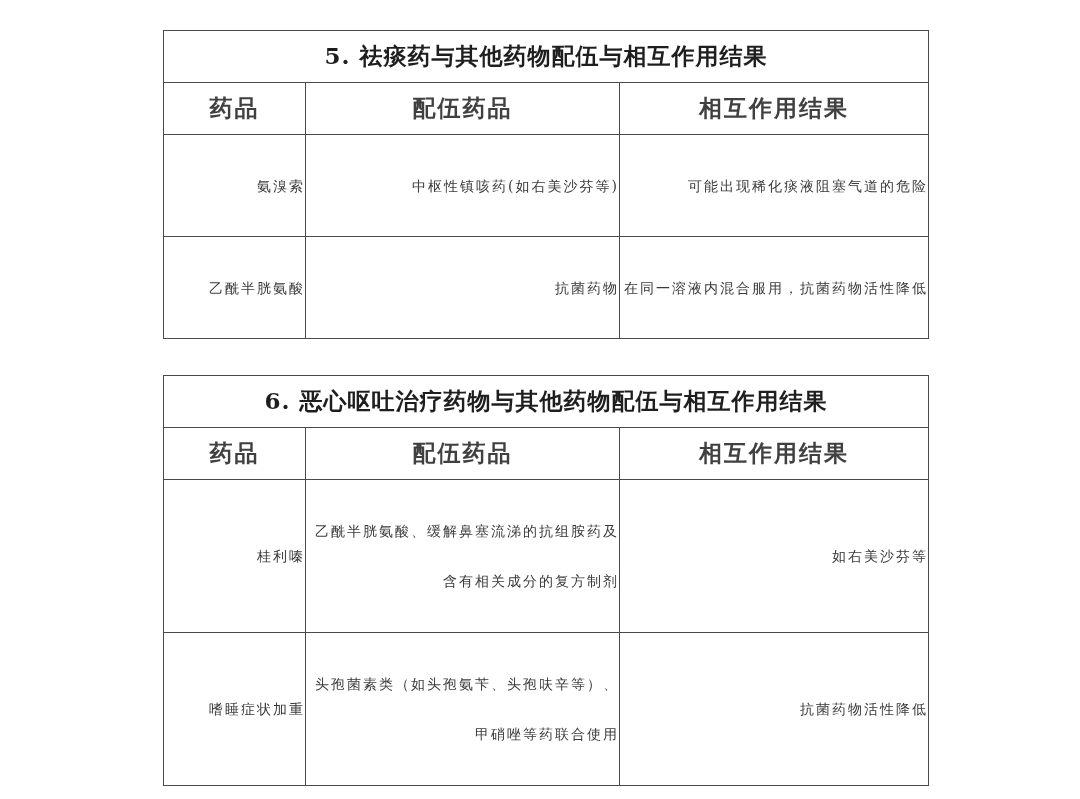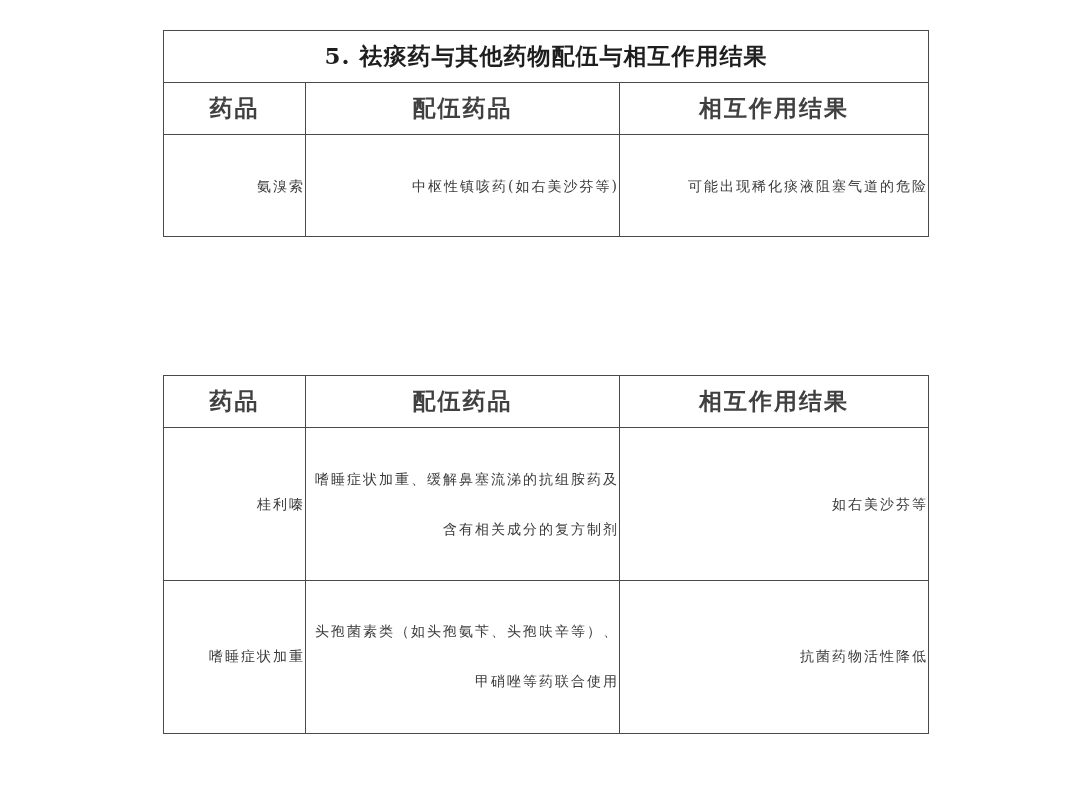--- a/index.html
+++ b/index.html
@@ -50,21 +50,21 @@
       text-align: right;
       letter-spacing: 2px;
       color: #3a3a3a;
       word-break: break-all;
     }
     #table-5 { top: 30px; }
     #table-6 { top: 375px; }
     .row-t5-1 td { height: 101px; }
     .row-t5-2 td { height: 101px; }
     .row-t6-1 td { height: 152px; }
-    .row-t6-2 td { height: 152px; font-family: Liberation Serif, serif; }
+    .row-t6-2 td { height: 152px; }
     col.c1 { width: 142px; }
     col.c2 { width: 314px; }
     col.c3 { width: 309px; }
   </style>
 </head>
 <body>
 
 <table class="drug-table" id="table-5">
   <colgroup>
       <col class="c1">
@@ -78,38 +78,46 @@
   <tr>
     <th class="col-head">药品</th>
     <th class="col-head">配伍药品</th>
     <th class="col-head">相互作用结果</th>
   </tr>
   <tr class="row-t5-1">
     <td class="body-cell">氨溴索</td>
     <td class="body-cell">中枢性镇咳药(如右美沙芬等)</td>
     <td class="body-cell">可能出现稀化痰液阻塞气道的危险</td>
   </tr>
+  <tr class="row-t5-2">
+    <td class="body-cell">乙酰半胱氨酸</td>
+    <td class="body-cell">抗菌药物</td>
+    <td class="body-cell">在同一溶液内混合服用，抗菌药物活性降低</td>
+  </tr>
 </tbody>
   </table>
 
 <table class="drug-table" id="table-6">
   <colgroup>
       <col class="c1">
       <col class="c2">
       <col class="c3">
     </colgroup>
   <tbody>
+      <tr>
+    <td colspan="3" class="title-cell">6. 恶心呕吐治疗药物与其他药物配伍与相互作用结果</td>
+  </tr>
   <tr>
     <th class="col-head">药品</th>
     <th class="col-head">配伍药品</th>
     <th class="col-head">相互作用结果</th>
   </tr>
   <tr class="row-t6-1">
     <td class="body-cell">桂利嗪</td>
-    <td class="body-cell">嗜睡症状加重、缓解鼻塞流涕的抗组胺药及含有相关成分的复方制剂</td>
+    <td class="body-cell">乙酰半胱氨酸、缓解鼻塞流涕的抗组胺药及含有相关成分的复方制剂</td>
     <td class="body-cell">如右美沙芬等</td>
   </tr>
   <tr class="row-t6-2">
     <td class="body-cell">嗜睡症状加重</td>
     <td class="body-cell">头孢菌素类（如头孢氨苄、头孢呋辛等）、甲硝唑等药联合使用</td>
     <td class="body-cell">抗菌药物活性降低</td>
   </tr>
 </tbody>
   </table>
 

